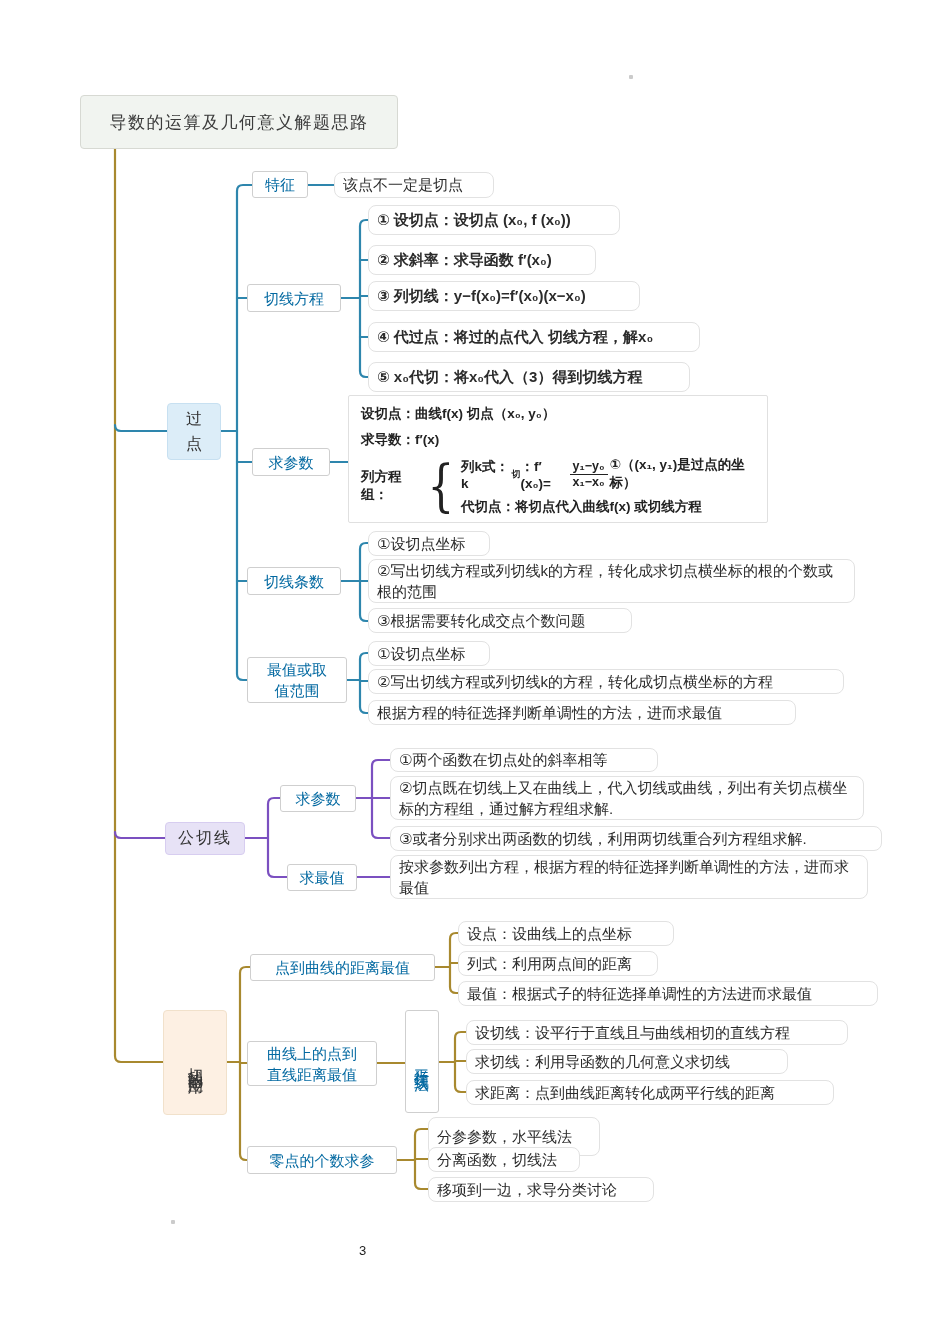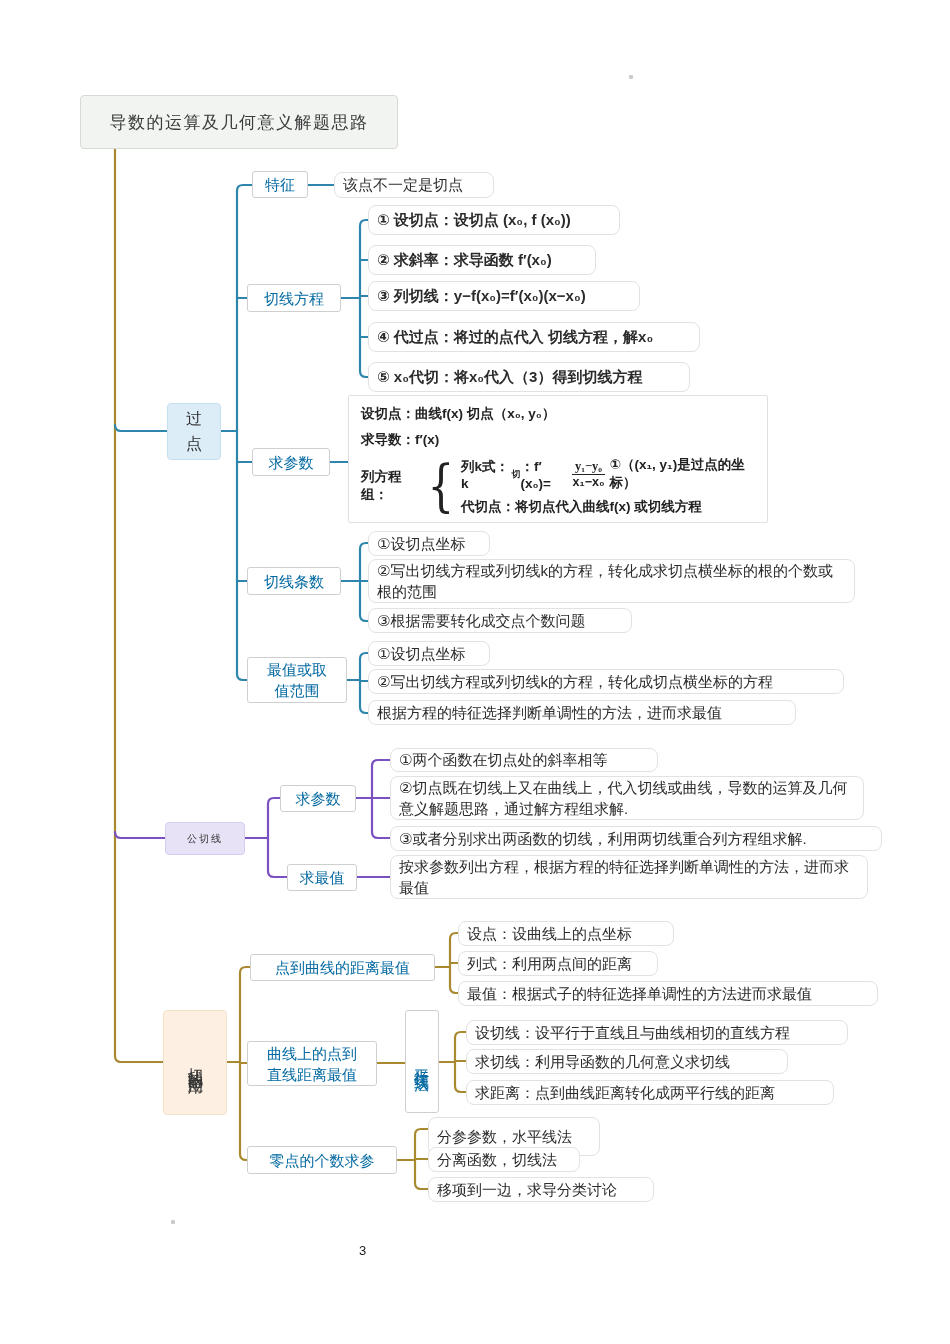--- a/index.html
+++ b/index.html
@@ -11,21 +11,21 @@
   #connectors{position:absolute;left:0;top:0;z-index:0;}
   .node{
     display:flex;align-items:center;justify-content:center;
     border-radius:4px;border:1px solid transparent;z-index:1;
   }
   .root{
     background:#f1f4f0;border:1px solid #d7d9d3;border-radius:4px;
     font-size:17px;color:#3b3b3b;letter-spacing:1.5px;
   }
   .n-blue{background:#dcedf8;border-color:#c7e0f1;font-size:16px;color:#333;}
-  .n-purple{background:#e7e2f6;border-color:#d7cdf0;font-size:10px;color:#333;letter-spacing:2px;}
+  .n-purple{background:#e7e2f6;border-color:#d7cdf0;font-size:16px;color:#333;letter-spacing:2px;}
   .n-gold{background:#fdf0e3;border-color:#f1e1cb;font-size:15.5px;color:#333;}
   .stack{display:inline-block;width:1.05em;word-break:break-all;text-align:center;line-height:1.55;}
   .vtext{writing-mode:vertical-rl;letter-spacing:3px;}
   .lbl{
     background:#fff;border:1px solid #cfcfcf;border-radius:3px;z-index:1;
     display:flex;align-items:center;justify-content:center;
     font-size:15px;color:#0369a1;text-align:center;line-height:1.4;
   }
   .leaf{
     background:#fff;border:1px solid #e2e2e2;border-radius:8px;z-index:1;
@@ -37,21 +37,21 @@
   .bigbox{
     background:#fff;border:1px solid #e0e0e0;border-radius:2px;z-index:1;
     font-size:13.5px;font-weight:bold;color:#222;padding:9px 10px 6px 12px;
     display:flex;flex-direction:column;justify-content:space-between;
   }
   .bigbox .row{display:flex;align-items:center;}
   .brace{font-size:56px;font-weight:200;line-height:0.85;font-family:"DejaVu Serif",serif;transform:scaleX(0.75);color:#222;}
   .eqstack{display:flex;flex-direction:column;gap:6px;margin-left:2px;}
   .eqline{display:flex;align-items:center;}
   .frac{display:inline-flex;flex-direction:column;align-items:center;line-height:1.15;font-size:12.5px;margin:0 2px;vertical-align:middle;}
-  .frac .num{border-bottom:1.2px solid #222;padding:0 3px;font-family:Liberation Serif, serif;}
+  .frac .num{border-bottom:1.2px solid #222;padding:0 3px;}
   .frac .den{padding:0 3px;}
   sub.ksub{font-size:9px;}
   .pagenum{position:absolute;font-size:13px;color:#222;z-index:1;}
   .dot{position:absolute;width:4px;height:4px;background:#b5b5b5;border-radius:1px;opacity:0.7;z-index:1;}
 </style>
 </head>
 <body>
 
 <svg id="connectors" width="950" height="1344">
     <path d="M115,148 V1056 Q115,1062 121,1062 H163" stroke="#a8892f" stroke-width="2.2" fill="none" stroke-linecap="round"></path>
@@ -185,21 +185,21 @@
   <span>公切线</span>
 </div>
 
 <div class="abs lbl" style="left:280px;top:785px;width:76px;height:27px;">
   <span>求参数</span>
 </div>
 <div class="abs leaf" style="left:390px;top:748px;width:268px;height:24px;">
   <span>①两个函数在切点处的斜率相等</span>
 </div>
 <div class="abs leaf wrap" style="left:390px;top:776px;width:474px;height:44px;">
-  <span>②切点既在切线上又在曲线上，代入切线或曲线，导数的运算及几何意义解题思路，通过解方程组求解.</span>
+  <span>②切点既在切线上又在曲线上，代入切线或曲线，列出有关切点横坐标的方程组，通过解方程组求解.</span>
 </div>
 <div class="abs leaf" style="left:390px;top:826px;width:492px;height:25px;">
   <span>③或者分别求出两函数的切线，利用两切线重合列方程组求解.</span>
 </div>
 
 <div class="abs lbl" style="left:287px;top:864px;width:70px;height:27px;">
   <span>求最值</span>
 </div>
 <div class="abs leaf wrap" style="left:390px;top:855px;width:478px;height:44px;">
   <span>按求参数列出方程，根据方程的特征选择判断单调性的方法，进而求最值</span>

